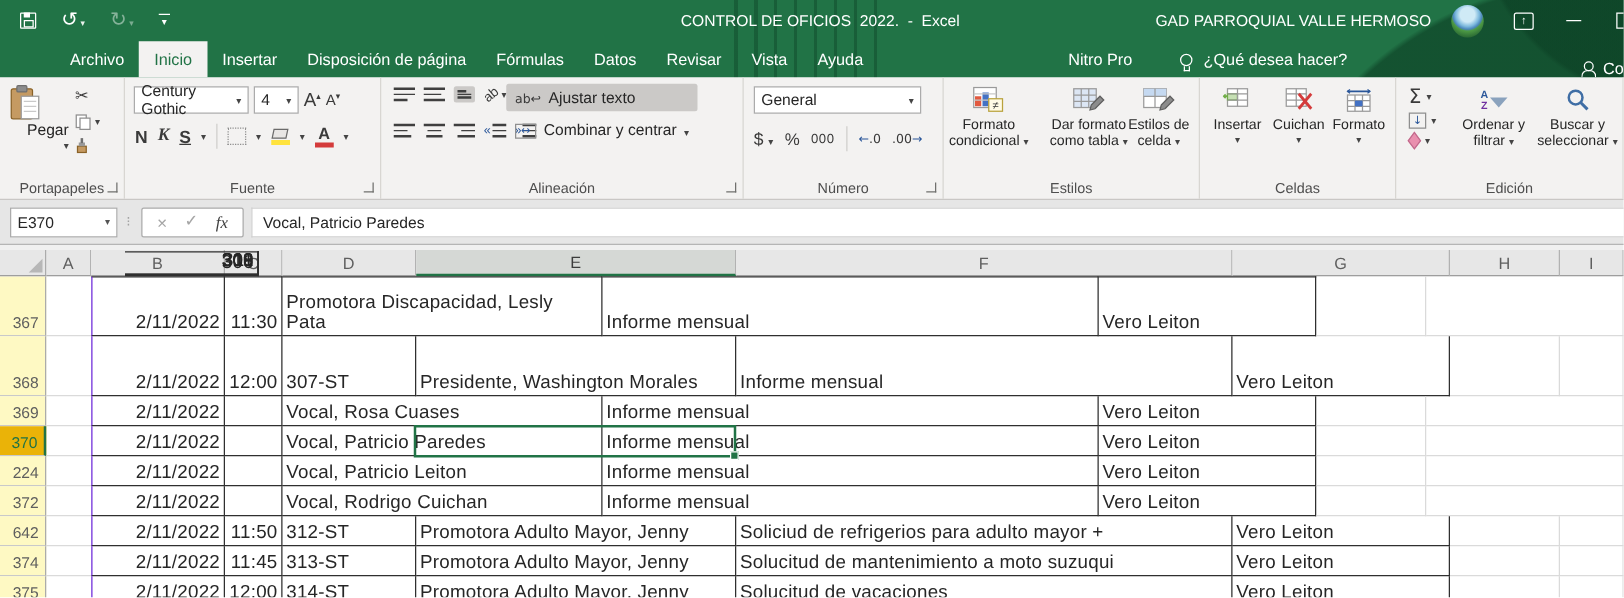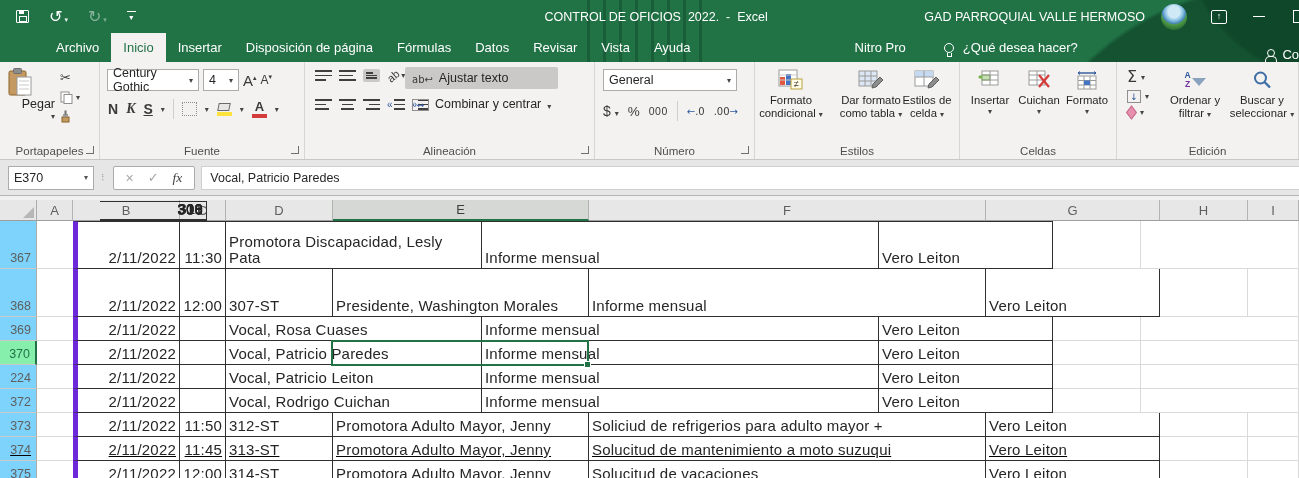--- a/index.html
+++ b/index.html
@@ -132,27 +132,27 @@
 
   
   .sheet { position:relative; height:282px; background:#fff; overflow:hidden; }
   .spacer { height:4px; background:#f0f0f0; }
   .heads { display:flex; height:21px; }
   .corner { width:37px; background:#e7e7e7; border-right:1px solid #ababab; border-bottom:1px solid #9e9e9e; position:relative; }
   .corner::after { content:""; position:absolute; right:2px; bottom:2px; border-left:11px solid transparent; border-bottom:11px solid #b7b7b7; }
   .col-h { display:flex; align-items:center; justify-content:center; font-size:13px; color:#5f5f5f; background:#e7e7e7; border-right:1px solid #b2b2b2; border-bottom:1px solid #9e9e9e; }
   .col-h.sel { background:#d5d8d5; color:#3c3c3c; border-bottom:2px solid #217346; }
   .r { display:flex; }
-  .rh { width:37px; background:#7dd3fc; border-right:1px solid #ababab; border-bottom:1px solid #c9c9c9; display:flex; align-items:flex-end; justify-content:flex-end; padding:0 5px 3px 0; font-size:12.5px; color:#5e5e5e; }
-  .rh.sel { background:#86efac; color:#217346; border-right:2px solid #217346; }
+  .rh { width:37px; background:#fef9c3; border-right:1px solid #ababab; border-bottom:1px solid #c9c9c9; display:flex; align-items:flex-end; justify-content:flex-end; padding:0 5px 3px 0; font-size:12.5px; color:#5e5e5e; }
+  .rh.sel { background:#eab308; color:#217346; border-right:2px solid #217346; }
   .cell { display:flex; align-items:flex-end; padding:0 3px 2px; font-size:15px; letter-spacing:.2px; color:#262626; white-space:nowrap; overflow:hidden; line-height:16px; }
   .ca{width:36px; border-bottom:1px solid #dadada;}
   .cb{width:107px} .cc{width:46px} .cd{width:107px} .ce{width:256px} .cf{width:397px} .cg{width:174px}
   .cb,.cc,.cd,.ce,.cf,.cg { border-right:1px solid #2f2f2f; border-bottom:1px solid #2f2f2f; }
-  .cb { border-left:5px solid #6d28d9; }
+  .cb { border-left:1px solid #6d28d9; }
   .r:first-child .cb,.r:first-child .cc,.r:first-child .cd,.r:first-child .ce,.r:first-child .cf,.r:first-child .cg { border-top:1px solid #2f2f2f; }
   .ch{width:88px} .ci{flex:1}
   .ch,.ci { border-right:1px solid #dadada; border-bottom:1px solid #dadada; }
   .cb,.cc { justify-content:flex-end; }
   .cd.al-right { justify-content:flex-end; }
   .ce { white-space:normal; }
   .sel-overlay { position:absolute; left:331px; top:144px; width:258px; height:26px; border:2px solid #217346; pointer-events:none; }
   .fill-handle { position:absolute; right:-4px; bottom:-4px; width:7px; height:7px; background:#217346; border:1px solid #fff; }
   svg { display:block; }
 </style>
@@ -602,32 +602,32 @@
           <div class="cell cb">2/11/2022</div>
           <div class="cell cc"></div>
           <div class="cell cd al-right">311</div>
           <div class="cell ce">Vocal, Rodrigo Cuichan</div>
           <div class="cell cf">Informe mensual</div>
           <div class="cell cg">Vero Leiton</div>
           <div class="cell ch"></div>
           <div class="cell ci"></div>
         </div>
         <div class="r" style="height: 24px;">
-          <div class="rh">373</div>
+          <div class="rh">642</div>
           <div class="cell ca"></div>
           <div class="cell cb">2/11/2022</div>
           <div class="cell cc">11:50</div>
           <div class="cell cd al-left">312-ST</div>
           <div class="cell ce">Promotora Adulto Mayor, Jenny</div>
           <div class="cell cf">Soliciud de refrigerios para adulto mayor +</div>
           <div class="cell cg">Vero Leiton</div>
           <div class="cell ch"></div>
           <div class="cell ci"></div>
         </div>
-        <div class="r" style="height: 24px; text-decoration: underline;">
+        <div class="r" style="height: 24px;">
           <div class="rh">374</div>
           <div class="cell ca"></div>
           <div class="cell cb">2/11/2022</div>
           <div class="cell cc">11:45</div>
           <div class="cell cd al-left">313-ST</div>
           <div class="cell ce">Promotora Adulto Mayor, Jenny</div>
           <div class="cell cf">Solucitud de mantenimiento a moto suzuqui</div>
           <div class="cell cg">Vero Leiton</div>
           <div class="cell ch"></div>
           <div class="cell ci"></div>

